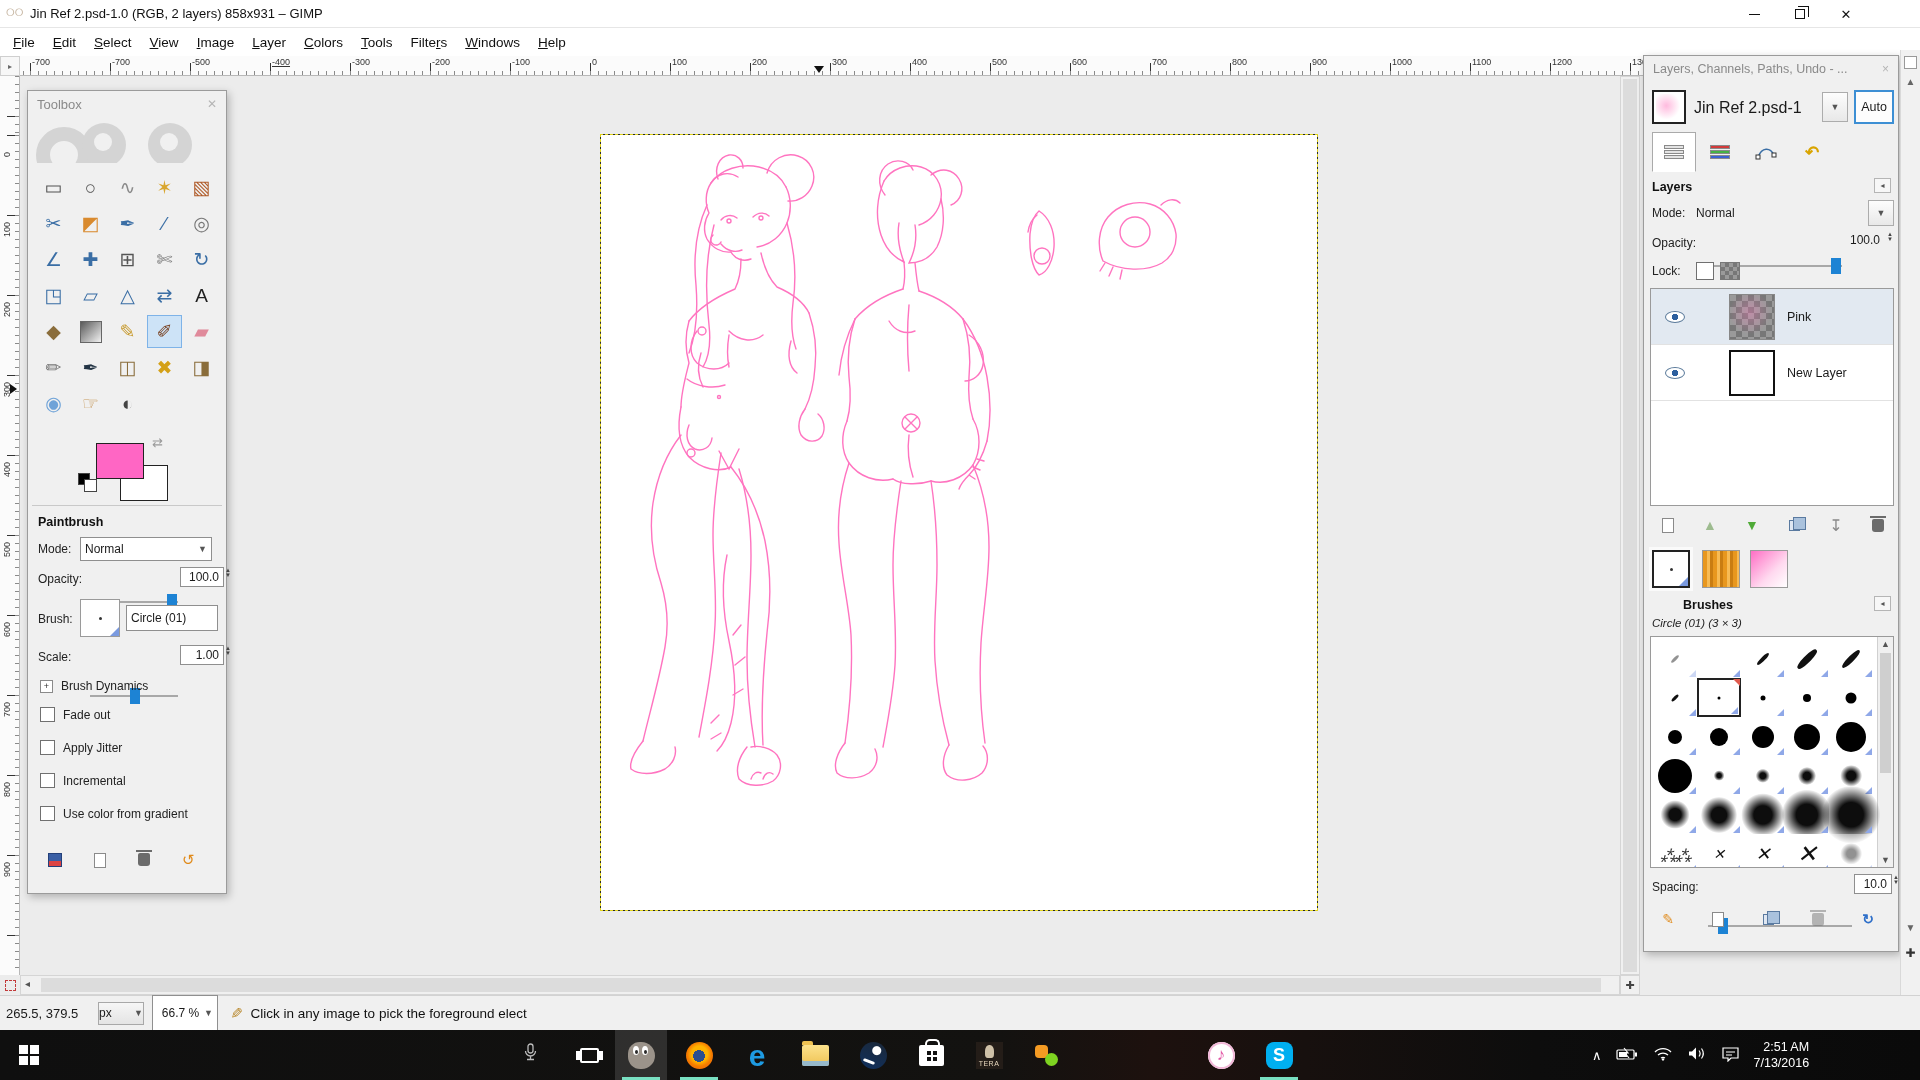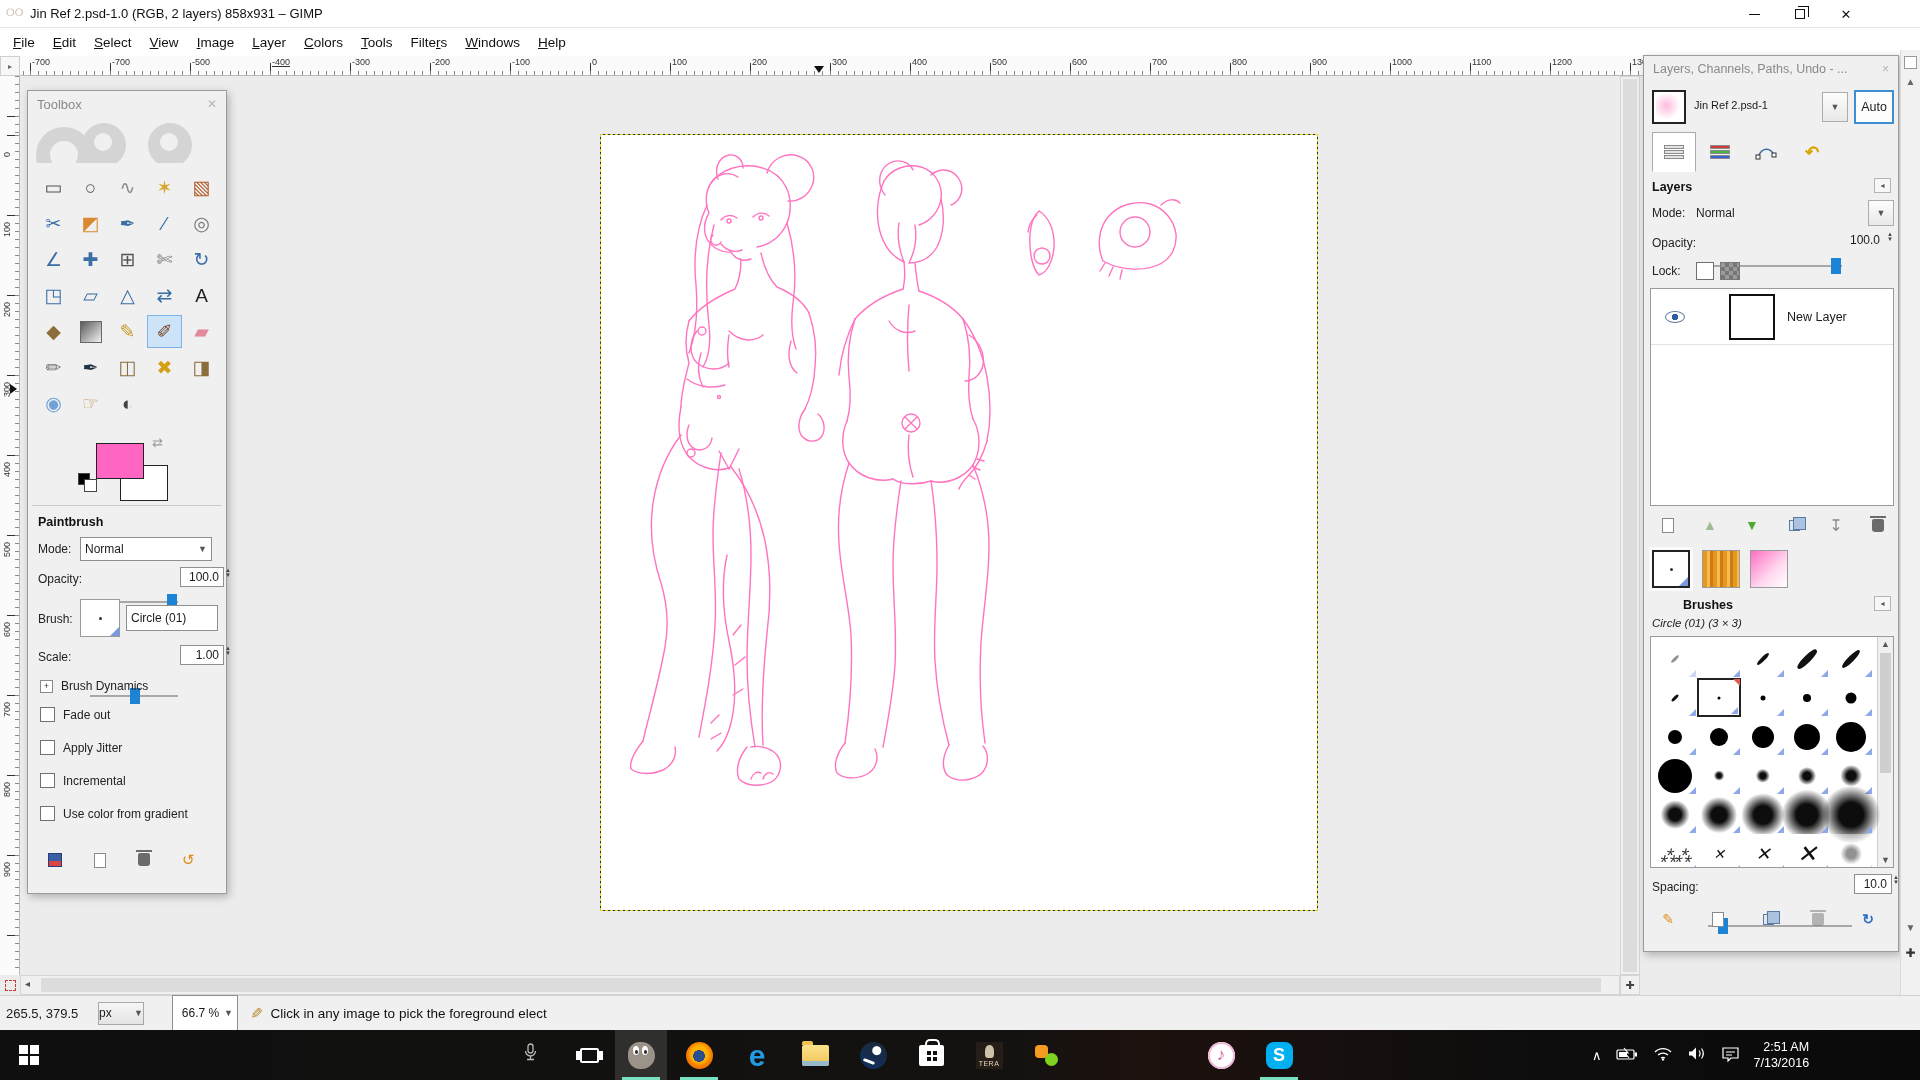--- a/index.html
+++ b/index.html
@@ -143,21 +143,21 @@
   .bx { position:absolute; left:50%; top:50%; transform:translate(-50%,-50%); color:#111; }
   .btex { position:absolute; left:50%; top:50%; transform:translate(-50%,-50%); color:#333; font-size:15px; letter-spacing:-2px; }
   #bg-scroll { position:absolute; right:0; top:0; width:16px; height:100%; background:#f0f0f0; border-left:1px solid #d0d0d0; }
   #bg-scroll .thumb { position:absolute; left:2px; top:16px; width:11px; height:120px; background:#cfcfcf; }
   #bg-scroll .a { position:absolute; left:3px; font-size:9px; color:#555; }
 
   
   #statusbar { left:0; top:995px; width:1920px; height:35px; background:#f0f0f0; border-top:1px solid #d2d2d2; display:flex; align-items:center; }
   #pos-label { margin-left:6px; font-size:13px; width:92px; }
   #unit-btn { width:46px; height:23px; background:linear-gradient(#f6f6f6,#e4e4e4); border:1px solid #a8a8a8; display:flex; align-items:center; justify-content:center; gap:3px; font-size:12px; }
-  #zoom-combo { margin-left:28px; width:66px; height:37px; }
+  #zoom-combo { margin-left:8px; width:66px; height:37px; }
   #status-brush { margin-left:12px; color:#b8872b; font-size:15px; transform:rotate(90deg); }
   #status-msg { margin-left:8px; font-size:13.5px; color:#111; }
 
   
   #edge-strip { left:1900px; top:50px; width:20px; height:980px; background:#f1f1f1; border-left:1px solid #d9d9d9; }
   #edge-strip .ebtn { position:absolute; left:2px; width:15px; text-align:center; color:#666; font-size:10px; }
   #edge-icon { position:absolute; left:3px; top:6px; width:13px; height:13px; border:1px solid #999; background:#fff; }
 
   
   #taskbar { left:0; top:1030px; width:1920px; height:50px;
@@ -492,21 +492,21 @@
       <span style="color:#e08a1a;font-size:15px;line-height:14px;">↺</span>
     </div>
   </div>
 
   <div id="dock" class="panel-window abs">
     <div class="ptitle">
       <span>Layers, Channels, Paths, Undo - ...</span>
       <span class="x">×</span>
     </div>
     <div id="img-thumb"></div>
-    <div class="abs" style="left:50px; top:43px; font-size:11px;">Jin Ref 2.psd-1</div>
+    <div class="abs" style="left:50px; top:43px; font-size:16px;">Jin Ref 2.psd-1</div>
     <div class="chevbtn abs" style="left:178px; top:36px; width:26px; height:30px;">▼</div>
     <div id="auto-btn">Auto</div>
 
     <div class="dtab active" style="left:8px;">
       <span>
           <i class="sheetbar"></i>
           <i class="sheetbar"></i>
           <i class="sheetbar"></i>
         </span>
     </div>
@@ -544,20 +544,25 @@
     <div class="spin abs" style="left:243px; top:176px;">
         <span>▲</span>
         <span>▼</span>
       </div>
 
     <div class="abs optlabel" style="left:8px; top:208px;">Lock:</div>
     <span class="checkbox abs" style="left:52px; top:206px; width:18px; height:18px;"></span>
     <span class="checker abs" style="left:76px; top:206px; width:20px; height:18px; background-size:8px 8px; background-position:0 0,4px 4px; border:1px solid #777;"></span>
 
     <div class="layer-list" id="layer-list">
+        <div class="lrow sel">
+          <span class="eye"></span>
+          <span class="lthumb checker pink"></span>
+          <span class="lname">Pink</span>
+        </div>
         <div class="lrow">
           <span class="eye"></span>
           <span class="lthumb white"></span>
           <span class="lname">New Layer</span>
         </div>
       </div>
 
     <div>
       <span class="dockbtn" style="left:8px; top:456px;">
           <i class="icon-sheet"></i>

